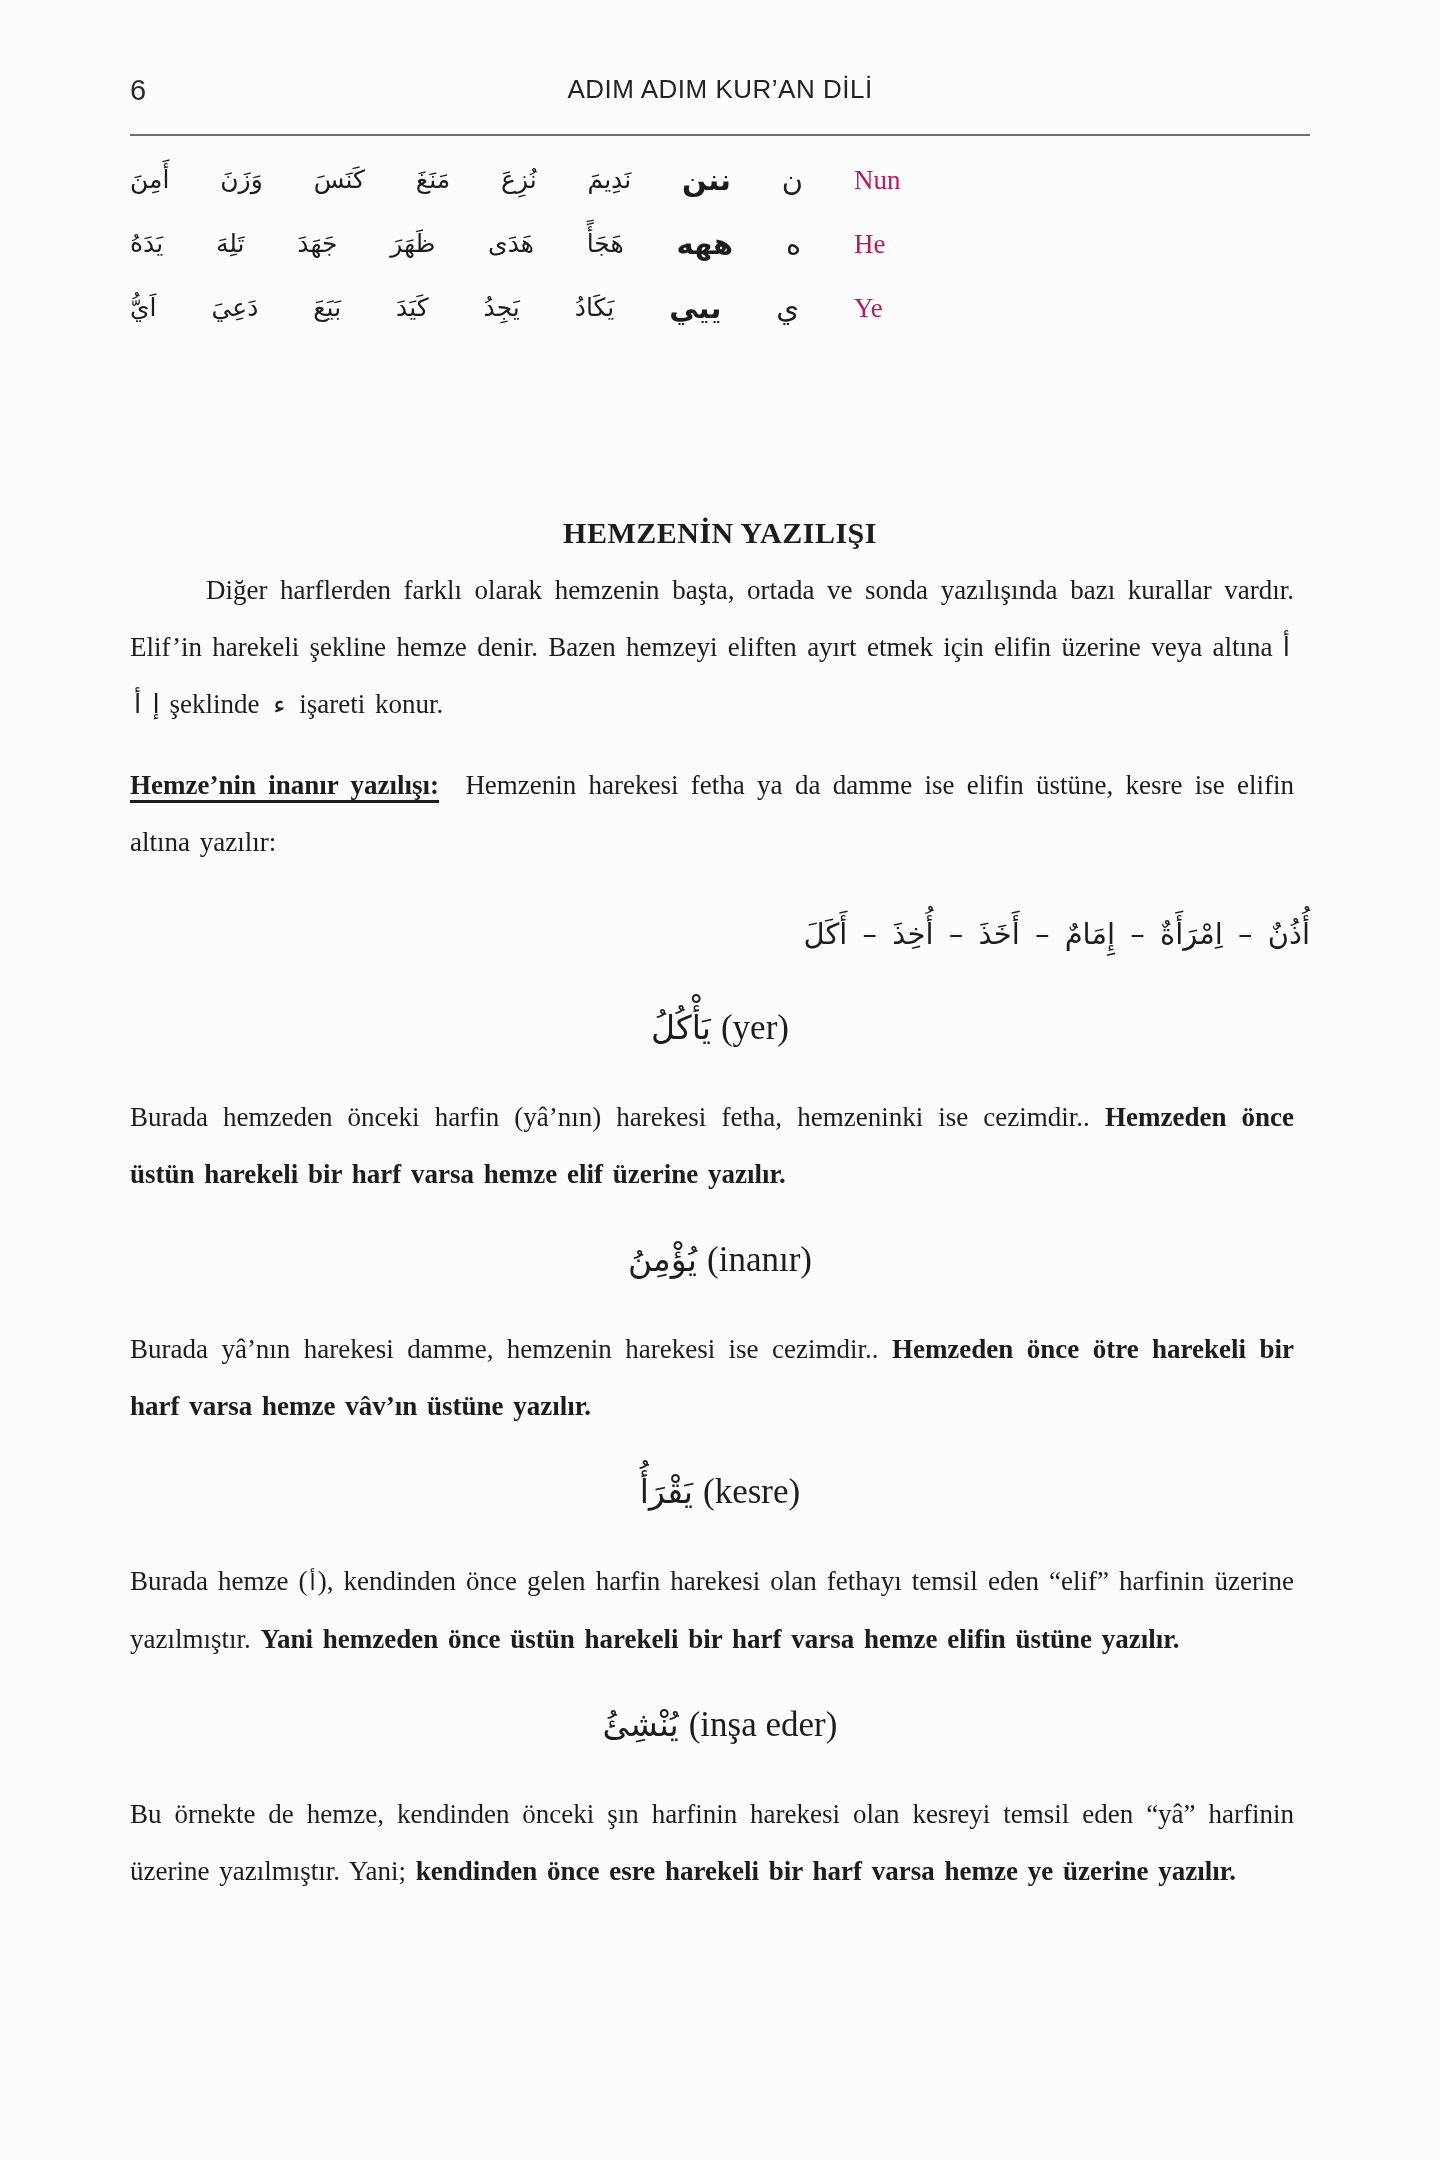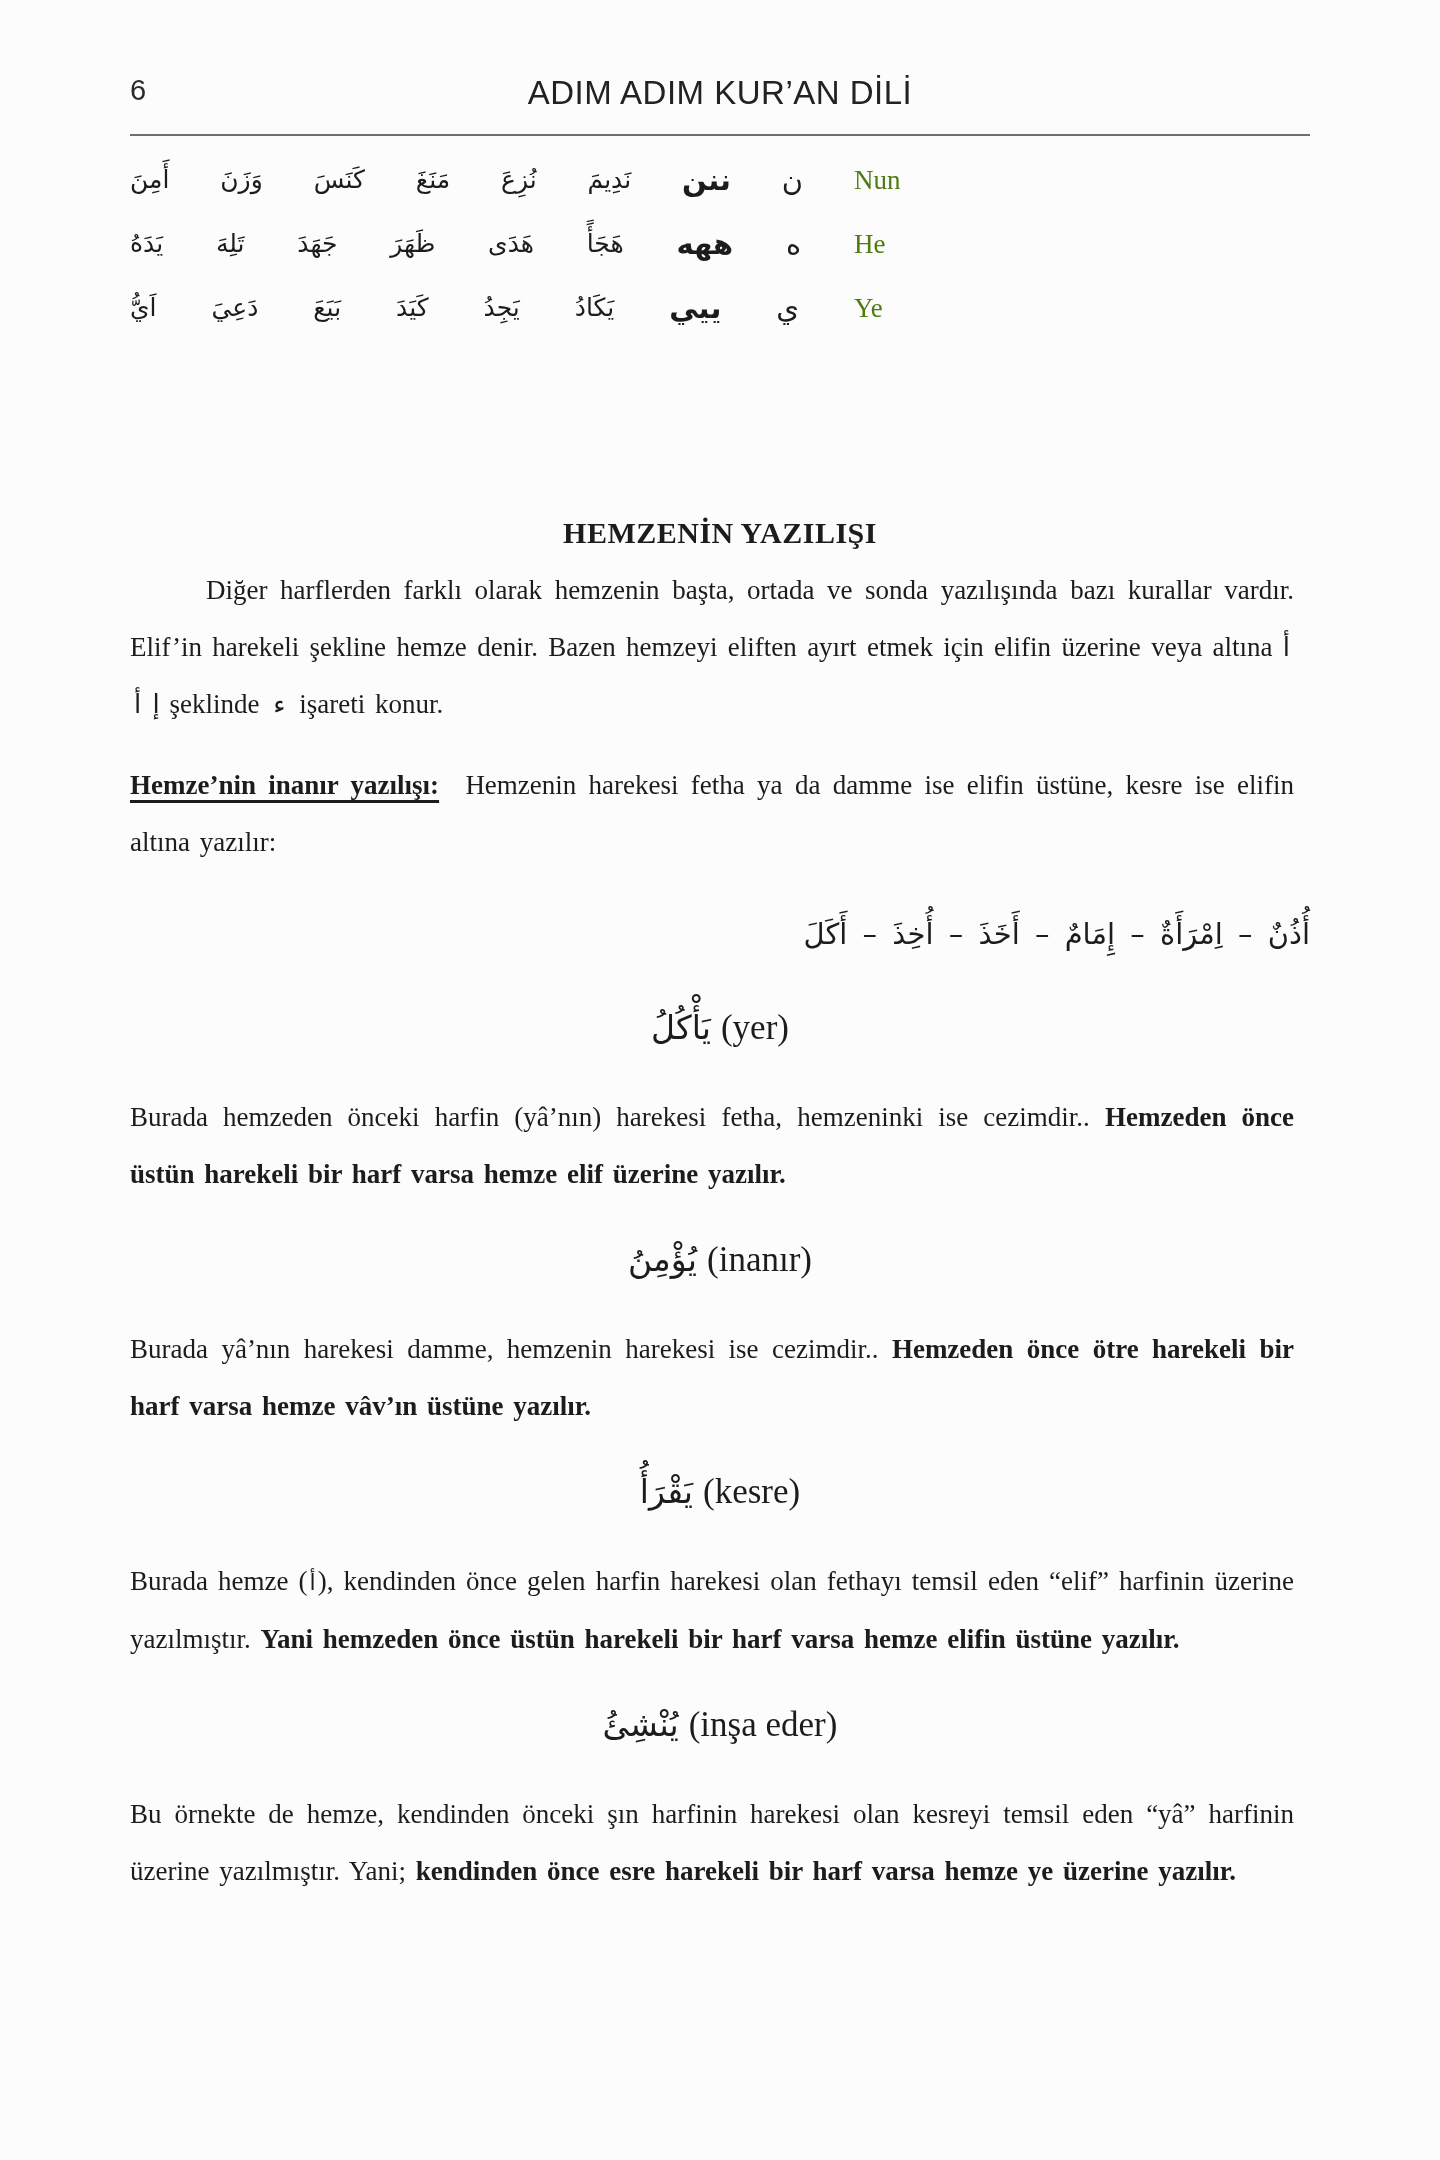--- a/index.html
+++ b/index.html
@@ -20,33 +20,33 @@
     height:44px;
   }
   .page-number{
     position:absolute;left:0;top:74px;
     font-family:"Liberation Sans", sans-serif;
     font-size:29px;color:#2a2a2a;
   }
   .header-title{
     display:block;text-align:center;
     font-family:"Liberation Sans", sans-serif;
-    font-size:33px;letter-spacing:.5px;color:#222;
+    font-size:26px;letter-spacing:.5px;color:#222;
   }
   .header-rule{
     margin-top:16px;height:2px;background:#6f6f6f;width:100%;
   }
   
   .letter-table{margin-top:12px;width:782px;}
   .letter-row{
     display:flex;flex-direction:row-reverse;
     justify-content:space-between;align-items:center;
     height:64px;
   }
-  .lat{font-size:27px;color:#4d7c0f;min-width:58px;text-align:left;}
+  .lat{font-size:27px;color:#be185d;min-width:58px;text-align:left;}
   .ar{font-family:"DejaVu Sans", sans-serif;}
   .arL{font-size:29px;}
   .arT{font-size:29px;font-weight:bold;}
   .arW{font-size:25px;line-height:64px;}
   
   .section-title{
     margin:176px 0 0 0;
     text-align:center;
     font-size:30px;font-weight:bold;letter-spacing:.5px;
   }

